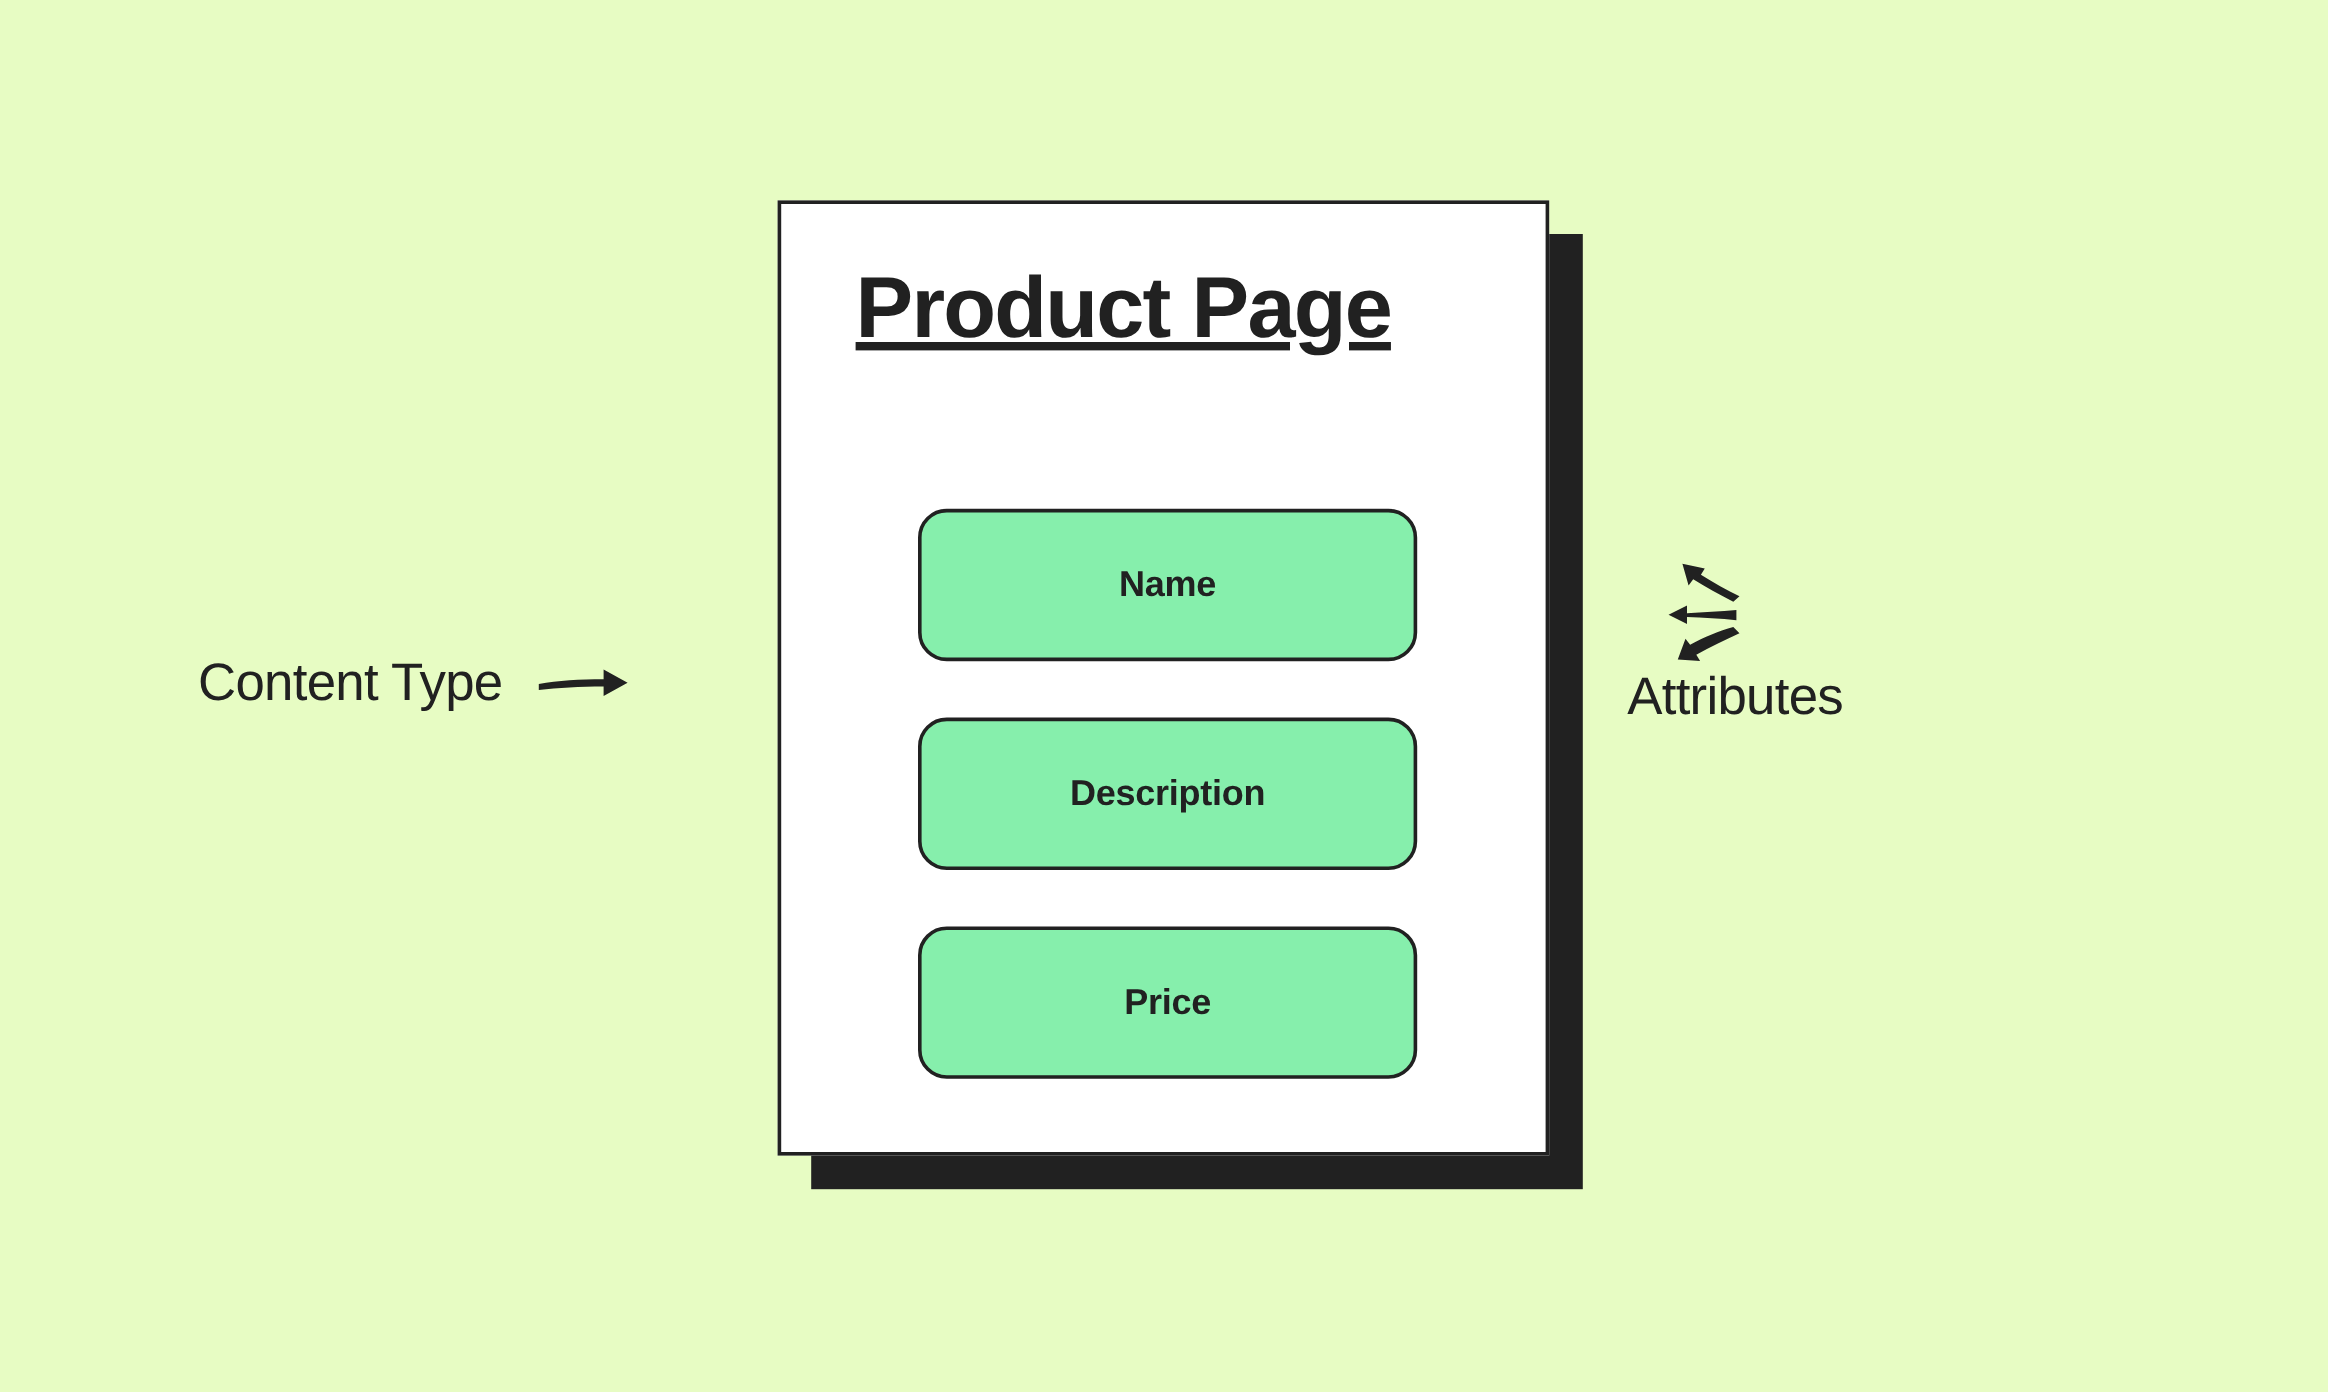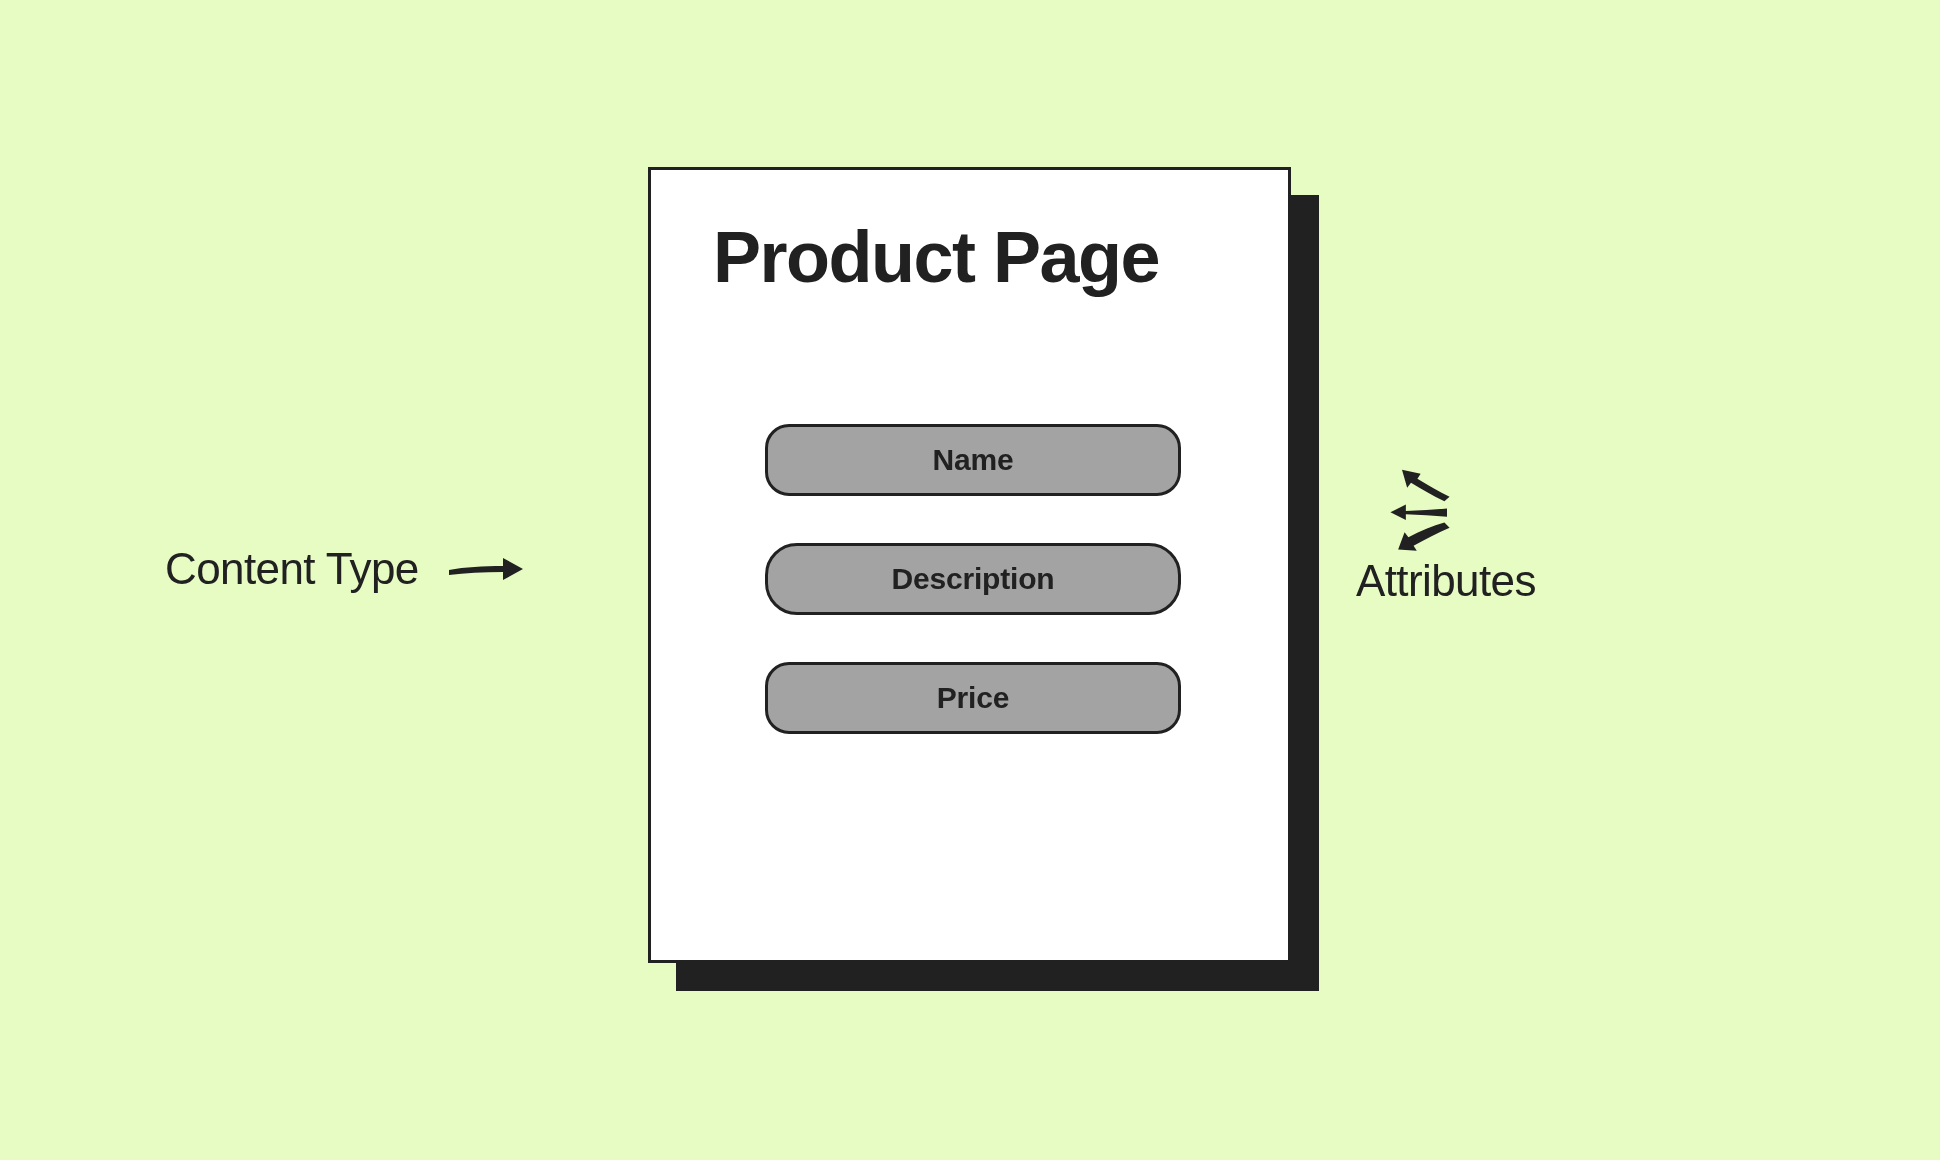--- a/index.html
+++ b/index.html
@@ -45,47 +45,47 @@
   .card-title {
     position: absolute;
     left: 62px;
     top: 50px;
     font-size: 72px;
     font-weight: 700;
     letter-spacing: -1.5px;
     color: #212121;
     line-height: 1.05;
     white-space: nowrap;
+    text-decoration: underline;
   }
 
   
   .fields {
     position: absolute;
     left: 114px;
     top: 254px;
     width: 416px;
   }
 
   .field-box {
     width: 416px;
-    height: 72px;
+    height: 127px;
     border: 3px solid #212121;
     border-radius: 24px;
     box-sizing: border-box;
-    background: #a3a3a3;
+    background: #86efac;
     display: flex;
     align-items: center;
     justify-content: center;
     margin-bottom: 47px;
   }
   .field-box:last-child {
     margin-bottom: 17px;
   }
   .field-box.gap-wide {
-    border-radius: 32px;
   }
 
   .field-label {
     font-size: 30px;
     font-weight: 700;
     color: #212121;
     letter-spacing: -0.2px;
   }
 
   

